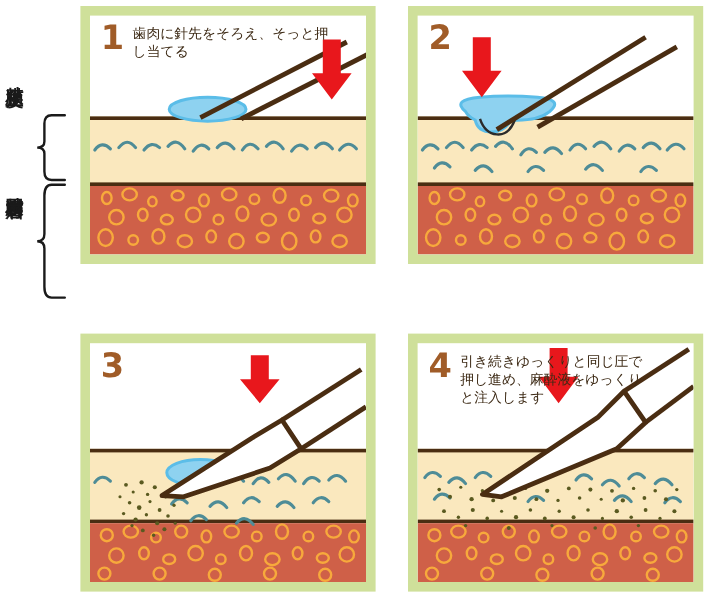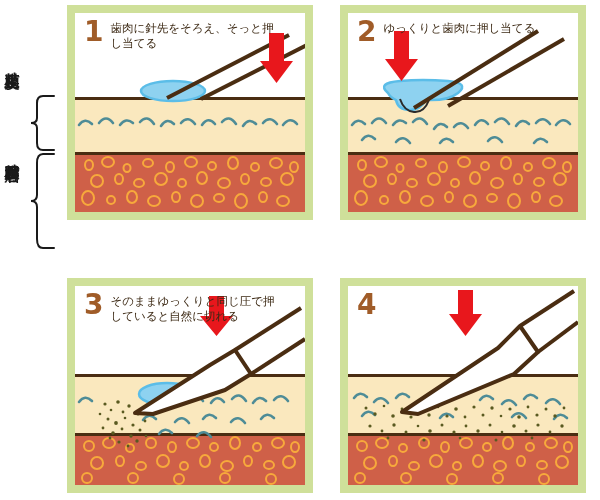--- a/index.html
+++ b/index.html
@@ -294,21 +294,20 @@
           <line x1="66" y1="95" x2="190" y2="18"></line>
           <line x1="100" y1="93" x2="216" y2="26"></line>
         </g>
         <g>
           <path d="M46 18 h15 v28 h9 l-16.5 22 l-16.5 -22 h9 z" fill="#e8171c"></path>
         </g>
       </svg>
 
       <div class="caption">
         <div class="step-number">2</div>
-        <div class="step-text">ゆっくりと歯肉に押し当てる</div>
       </div>
 
     </div>
   </div>
 
   <div class="panel panel-3">
     <div class="panel-inner row-bot">
 
       <div class="layer layer-epithelium"></div>
       <div class="layer layer-propria"></div>
@@ -393,21 +392,20 @@
           <line x1="160" y1="64" x2="226" y2="22"></line>
           <line x1="176" y1="88" x2="230" y2="53"></line>
         </g>
         <g>
           <path d="M134 10 h15 v20 h9 l-16.5 20 l-16.5 -20 h9 z" fill="#e8171c"></path>
         </g>
       </svg>
 
       <div class="caption">
         <div class="step-number">3</div>
-        <div class="step-text">そのままゆっくりと同じ圧で押していると自然に切れる</div>
       </div>
 
     </div>
   </div>
 
   <div class="panel panel-4">
     <div class="panel-inner row-bot">
 
       <div class="layer layer-epithelium"></div>
       <div class="layer layer-propria"></div>
@@ -509,18 +507,19 @@
           <line x1="172" y1="40" x2="226" y2="5" stroke="#4a2d12" stroke-width="4"></line>
           <line x1="190" y1="66" x2="230" y2="36" stroke="#4a2d12" stroke-width="4"></line>
         </g>
         <g>
           <path d="M110 4 h15 v24 h9 l-16.5 22 l-16.5 -22 h9 z" fill="#e8171c"></path>
         </g>
       </svg>
 
       <div class="caption">
         <div class="step-number">4</div>
+        <div class="step-text">引き続きゆっくりと同じ圧で押し進め、麻酔液をゆっくりと注入します</div>
       </div>
 
     </div>
   </div>
 
 </div>
 
 </body></html>

